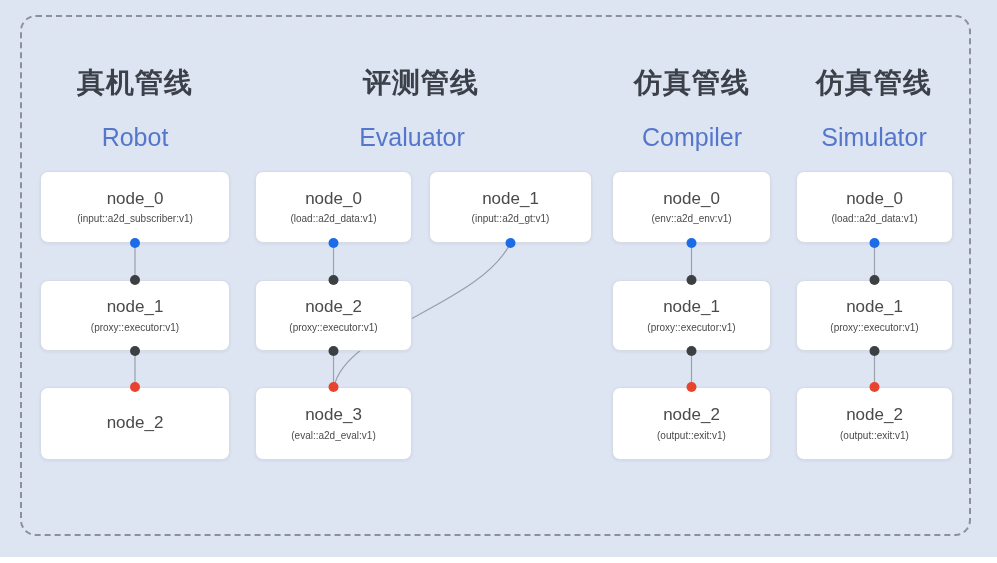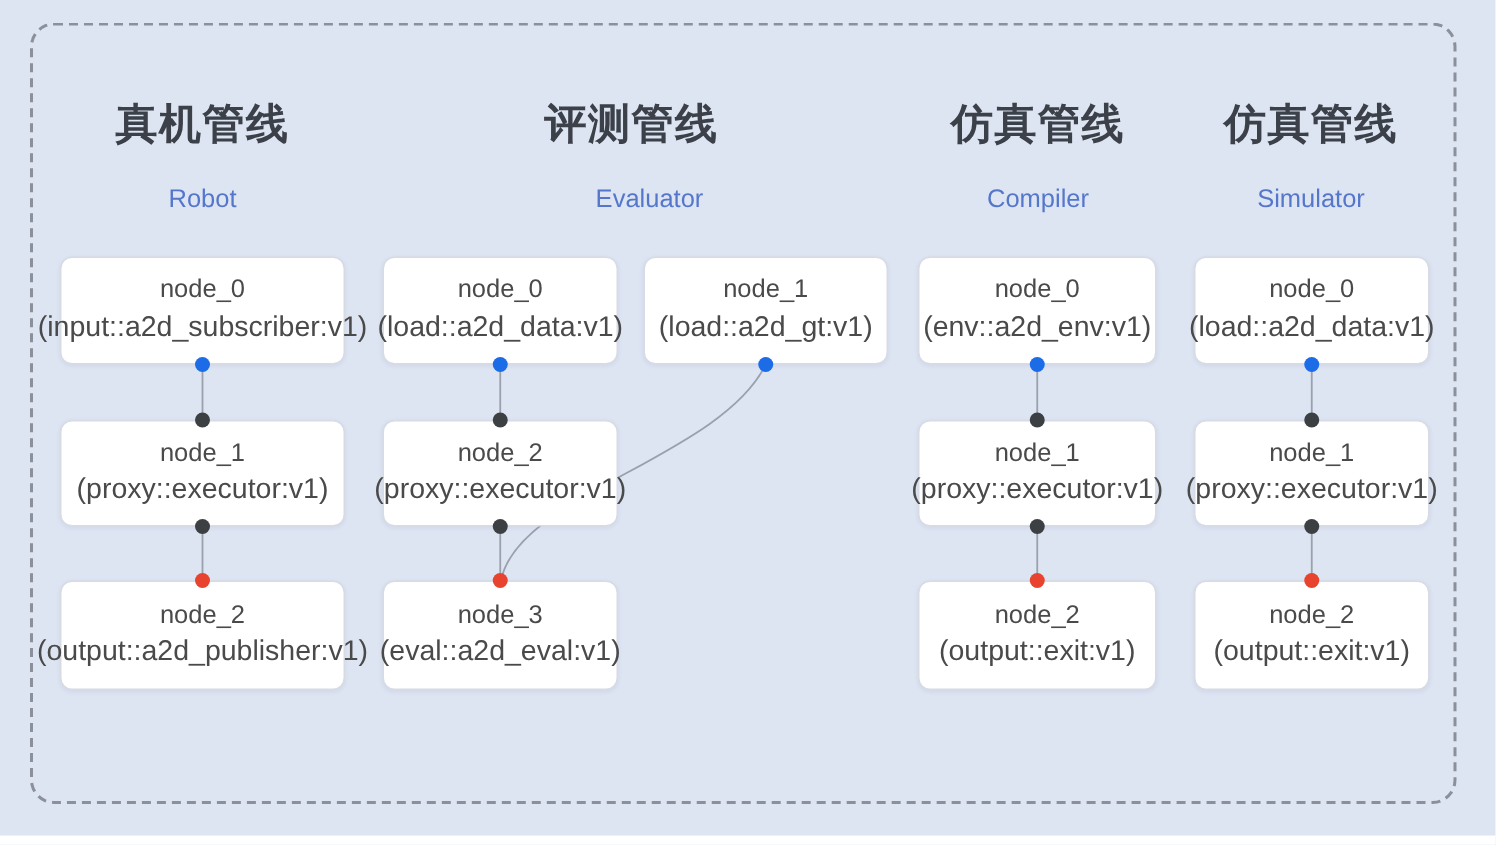--- a/index.html
+++ b/index.html
@@ -24,35 +24,35 @@
   .layer.under { z-index: 1; }
   .layer.over  { z-index: 3; pointer-events: none; }
 
   .pipeline-title {
     position: absolute; width: 220px; text-align: center; top: 64px;
     font-size: 28px; font-weight: 700; letter-spacing: 1px; color: var(--title);
     z-index: 2;
   }
   .pipeline-subtitle {
     position: absolute; width: 220px; text-align: center; top: 123px;
-    font-size: 17px; font-weight: 400; color: var(--subtitle);
+    font-size: 25px; font-weight: 400; color: var(--subtitle);
     z-index: 2;
   }
 
   .node {
     position: absolute; z-index: 2;
     background: var(--node_bg);
     border: 1px solid var(--node_border);
     border-radius: 8px;
     box-shadow: 0 1px 3px rgba(60, 80, 120, 0.08);
     display: flex; flex-direction: column; align-items: center; justify-content: center;
     gap: 4px;
   }
   .node-name { font-size: 17px; color: var(--node_text); line-height: 1.2; }
-  .node-type { font-size: 19px; color: var(--node_text); line-height: 1.2; }
+  .node-type { font-size: 10px; color: var(--node_text); line-height: 1.2; }
 </style>
 </head>
 <body>
 
 <div class="canvas">
   <div class="dashed-frame"></div>
 </div>
 
 <svg class="layer under" width="997" height="563" viewBox="0 0 997 563">
 
@@ -68,44 +68,43 @@
 
   <path d="M 510.5 243 C 480 305, 345 330, 334 387" fill="none" style="stroke:var(--line);stroke-width:1.2"></path>
 </svg>
 
 <div class="pipeline-title" style="left:25px">真机管线</div>
 <div class="pipeline-title" style="left:311px">评测管线</div>
 <div class="pipeline-title" style="left:582px">仿真管线</div>
 <div class="pipeline-title" style="left:764px">仿真管线</div>
 
 <div class="pipeline-subtitle" style="left:25px">Robot</div>
-<div class="pipeline-subtitle" style="left:323px">Evaluator</div>
+<div class="pipeline-subtitle" style="left:302px">Evaluator</div>
 <div class="pipeline-subtitle" style="left:582px">Compiler</div>
 <div class="pipeline-subtitle" style="left:764px">Simulator</div>
 
 <div class="node" style="left:40px;top:171px;width:190px;height:72px">
   <div class="node-name">node_0</div>
   <div class="node-type">(input::a2d_subscriber:v1)</div>
 </div>
 <div class="node" style="left:40px;top:280px;width:190px;height:71px">
   <div class="node-name">node_1</div>
   <div class="node-type">(proxy::executor:v1)</div>
 </div>
 <div class="node" style="left:40px;top:387px;width:190px;height:73px">
   <div class="node-name">node_2</div>
-  <div class="node-type">(output::a2d_publisher:v1)</div>
 </div>
 
 <div class="node" style="left:255px;top:171px;width:157px;height:72px">
   <div class="node-name">node_0</div>
   <div class="node-type">(load::a2d_data:v1)</div>
 </div>
 <div class="node" style="left:429px;top:171px;width:163px;height:72px">
   <div class="node-name">node_1</div>
-  <div class="node-type">(load::a2d_gt:v1)</div>
+  <div class="node-type">(input::a2d_gt:v1)</div>
 </div>
 <div class="node" style="left:255px;top:280px;width:157px;height:71px">
   <div class="node-name">node_2</div>
   <div class="node-type">(proxy::executor:v1)</div>
 </div>
 <div class="node" style="left:255px;top:387px;width:157px;height:73px">
   <div class="node-name">node_3</div>
   <div class="node-type">(eval::a2d_eval:v1)</div>
 </div>
 

